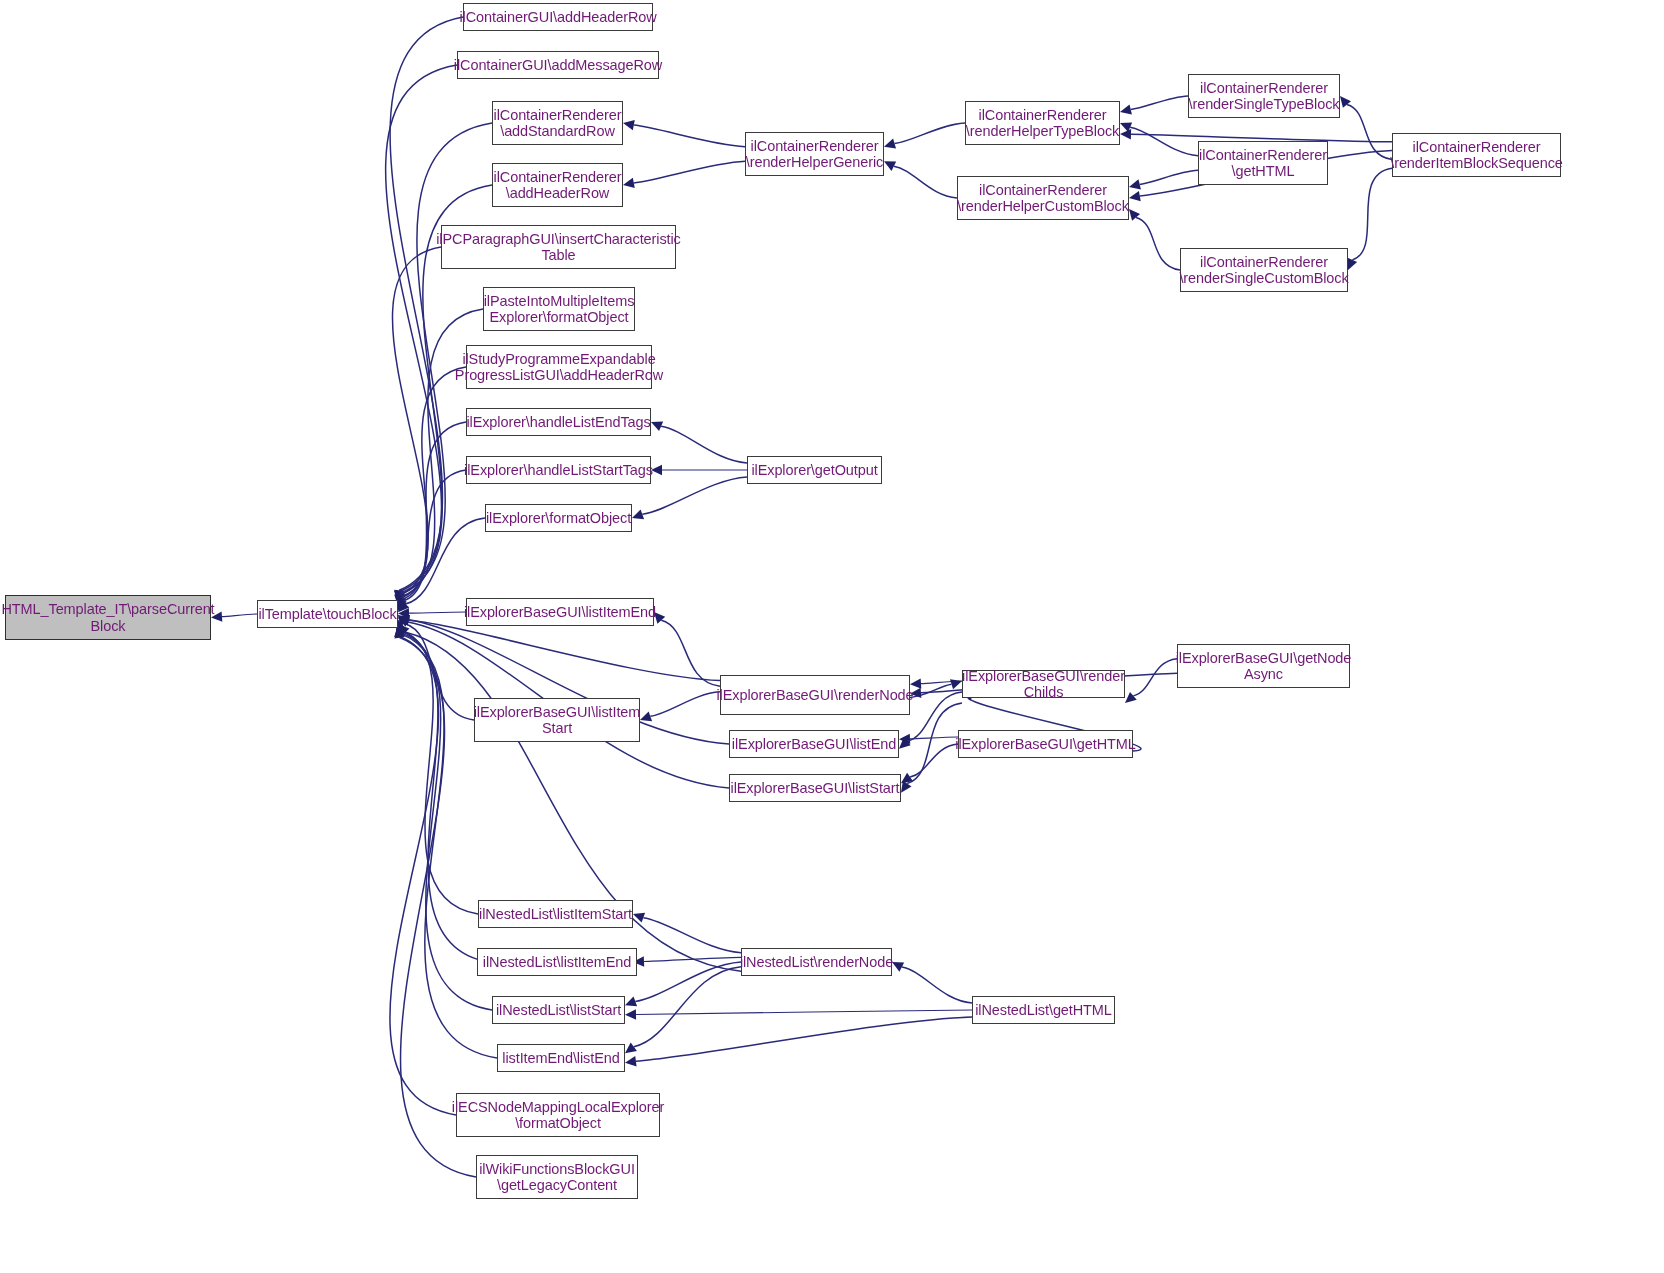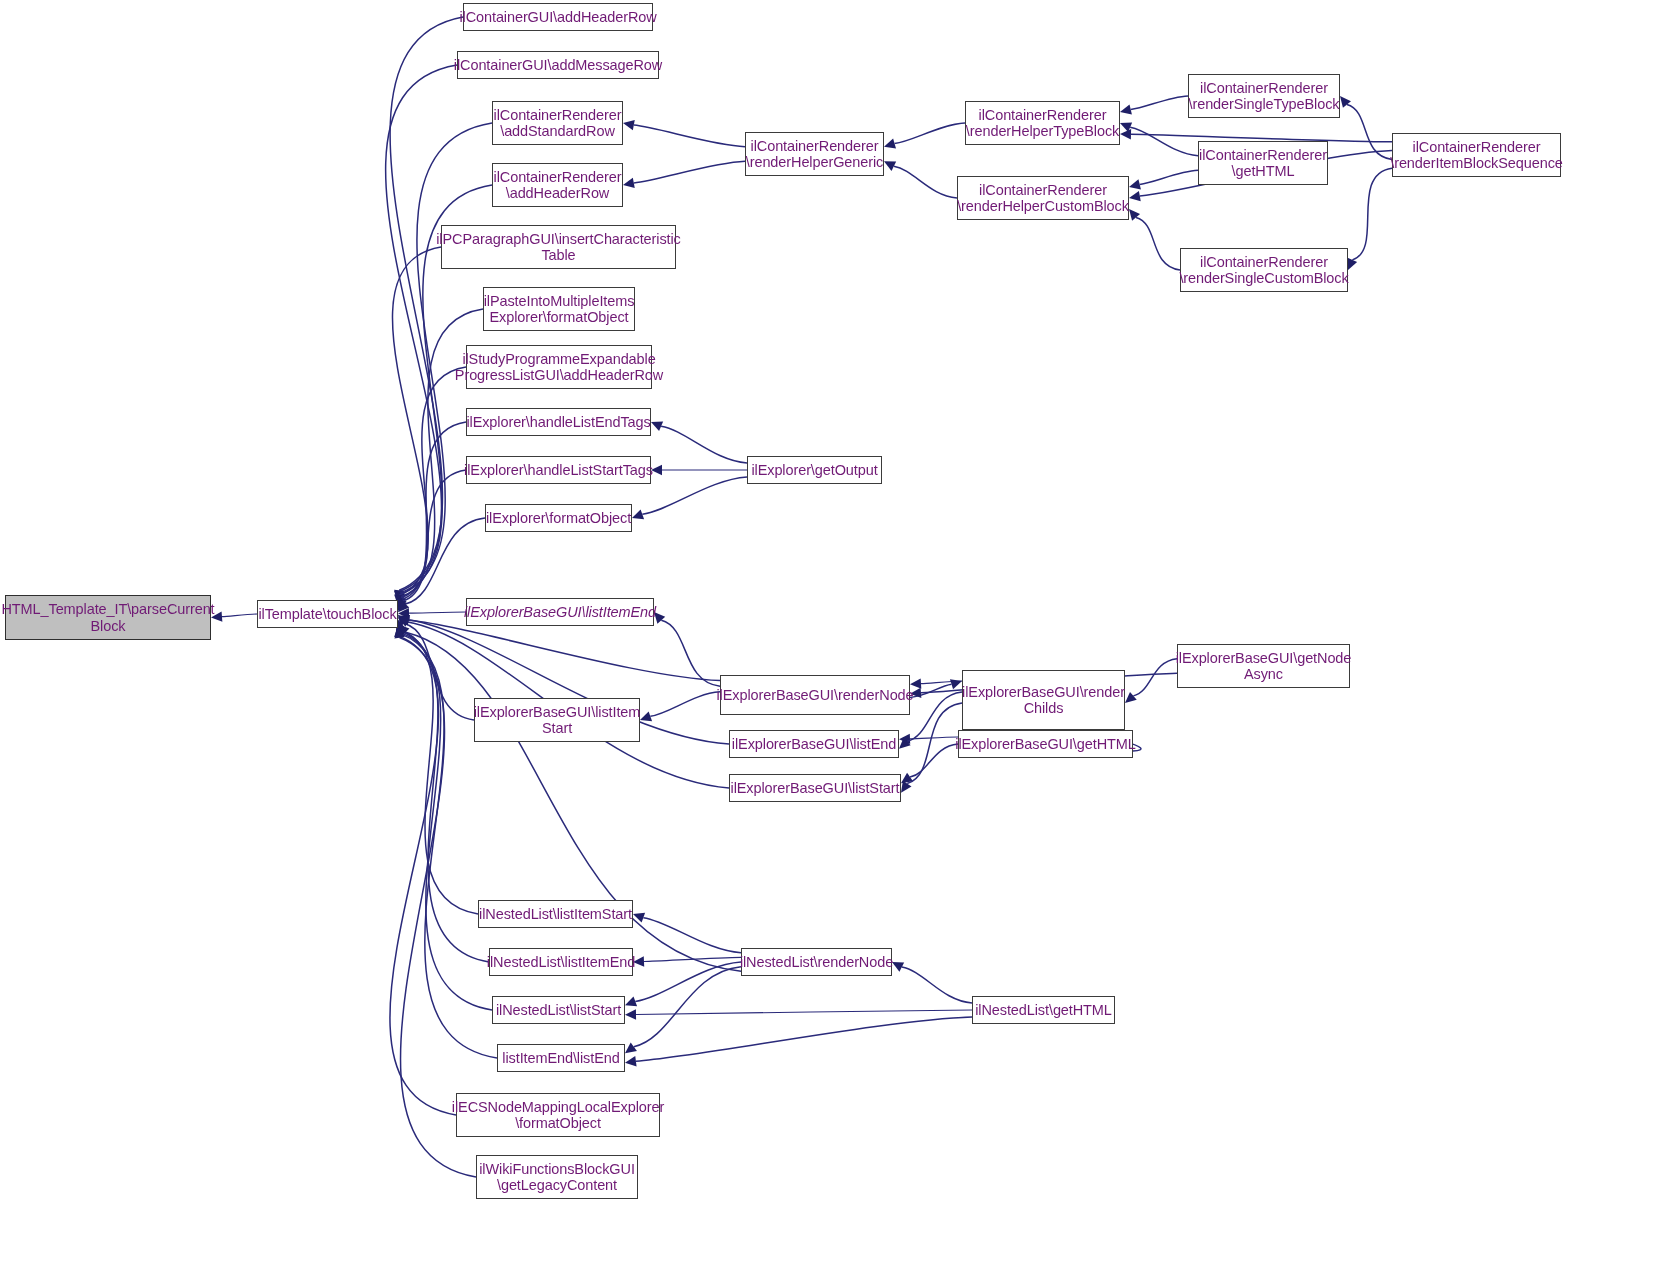--- a/index.html
+++ b/index.html
@@ -178,33 +178,33 @@
       <div class="node" style="left: 957px; top: 176px; width: 172px; height: 44px;"><span>ilContainerRenderer
 \renderHelperCustomBlock</span></div>
       <div class="node" style="left: 1188px; top: 74px; width: 152px; height: 44px;"><span>ilContainerRenderer
 \renderSingleTypeBlock</span></div>
       <div class="node" style="left: 1198px; top: 141px; width: 130px; height: 44px;"><span>ilContainerRenderer
 \getHTML</span></div>
       <div class="node" style="left: 1180px; top: 248px; width: 168px; height: 44px;"><span>ilContainerRenderer
 \renderSingleCustomBlock</span></div>
       <div class="node" style="left: 1392px; top: 133px; width: 169px; height: 44px;"><span>ilContainerRenderer
 \renderItemBlockSequence</span></div>
-      <div class="node" style="left: 466px; top: 598px; width: 188px; height: 28px; font-style: italic;"><span>ilExplorerBaseGUI\listItemEnd</span></div>
+      <div class="node" style="left: 466px; top: 598px; width: 188px; height: 28px;"><span>ilExplorerBaseGUI\listItemEnd</span></div>
       <div class="node" style="left: 474px; top: 698px; width: 166px; height: 44px;"><span>ilExplorerBaseGUI\listItem
 Start</span></div>
       <div class="node" style="left: 720px; top: 675px; width: 190px; height: 40px;"><span>ilExplorerBaseGUI\renderNode</span></div>
-      <div class="node" style="left: 962px; top: 670px; width: 163px; height: 60px;"><span>ilExplorerBaseGUI\render
+      <div class="node" style="left: 962px; top: 670px; width: 163px; height: 28px;"><span>ilExplorerBaseGUI\render
 Childs</span></div>
       <div class="node" style="left: 729px; top: 730px; width: 170px; height: 28px;"><span>ilExplorerBaseGUI\listEnd</span></div>
       <div class="node" style="left: 729px; top: 774px; width: 172px; height: 28px;"><span>ilExplorerBaseGUI\listStart</span></div>
       <div class="node" style="left: 958px; top: 730px; width: 175px; height: 28px;"><span>ilExplorerBaseGUI\getHTML</span></div>
       <div class="node" style="left: 1177px; top: 644px; width: 173px; height: 44px;"><span>ilExplorerBaseGUI\getNode
 Async</span></div>
       <div class="node" style="left: 478px; top: 900px; width: 155px; height: 28px;"><span>ilNestedList\listItemStart</span></div>
-      <div class="node" style="left: 489px; top: 948px; width: 144px; height: 28px;"><span>ilNestedList\listItemEnd</span></div>
+      <div class="node" style="left: 477px; top: 948px; width: 160px; height: 28px;"><span>ilNestedList\listItemEnd</span></div>
       <div class="node" style="left: 492px; top: 996px; width: 133px; height: 28px;"><span>ilNestedList\listStart</span></div>
       <div class="node" style="left: 497px; top: 1044px; width: 128px; height: 28px;"><span>listItemEnd\listEnd</span></div>
       <div class="node" style="left: 741px; top: 948px; width: 151px; height: 28px;"><span>ilNestedList\renderNode</span></div>
       <div class="node" style="left: 972px; top: 996px; width: 143px; height: 28px;"><span>ilNestedList\getHTML</span></div>
       <div class="node" style="left: 456px; top: 1093px; width: 204px; height: 44px;"><span>ilECSNodeMappingLocalExplorer
 \formatObject</span></div>
       <div class="node" style="left: 476px; top: 1155px; width: 162px; height: 44px;"><span>ilWikiFunctionsBlockGUI
 \getLegacyContent</span></div>
     </div>
 </div>

